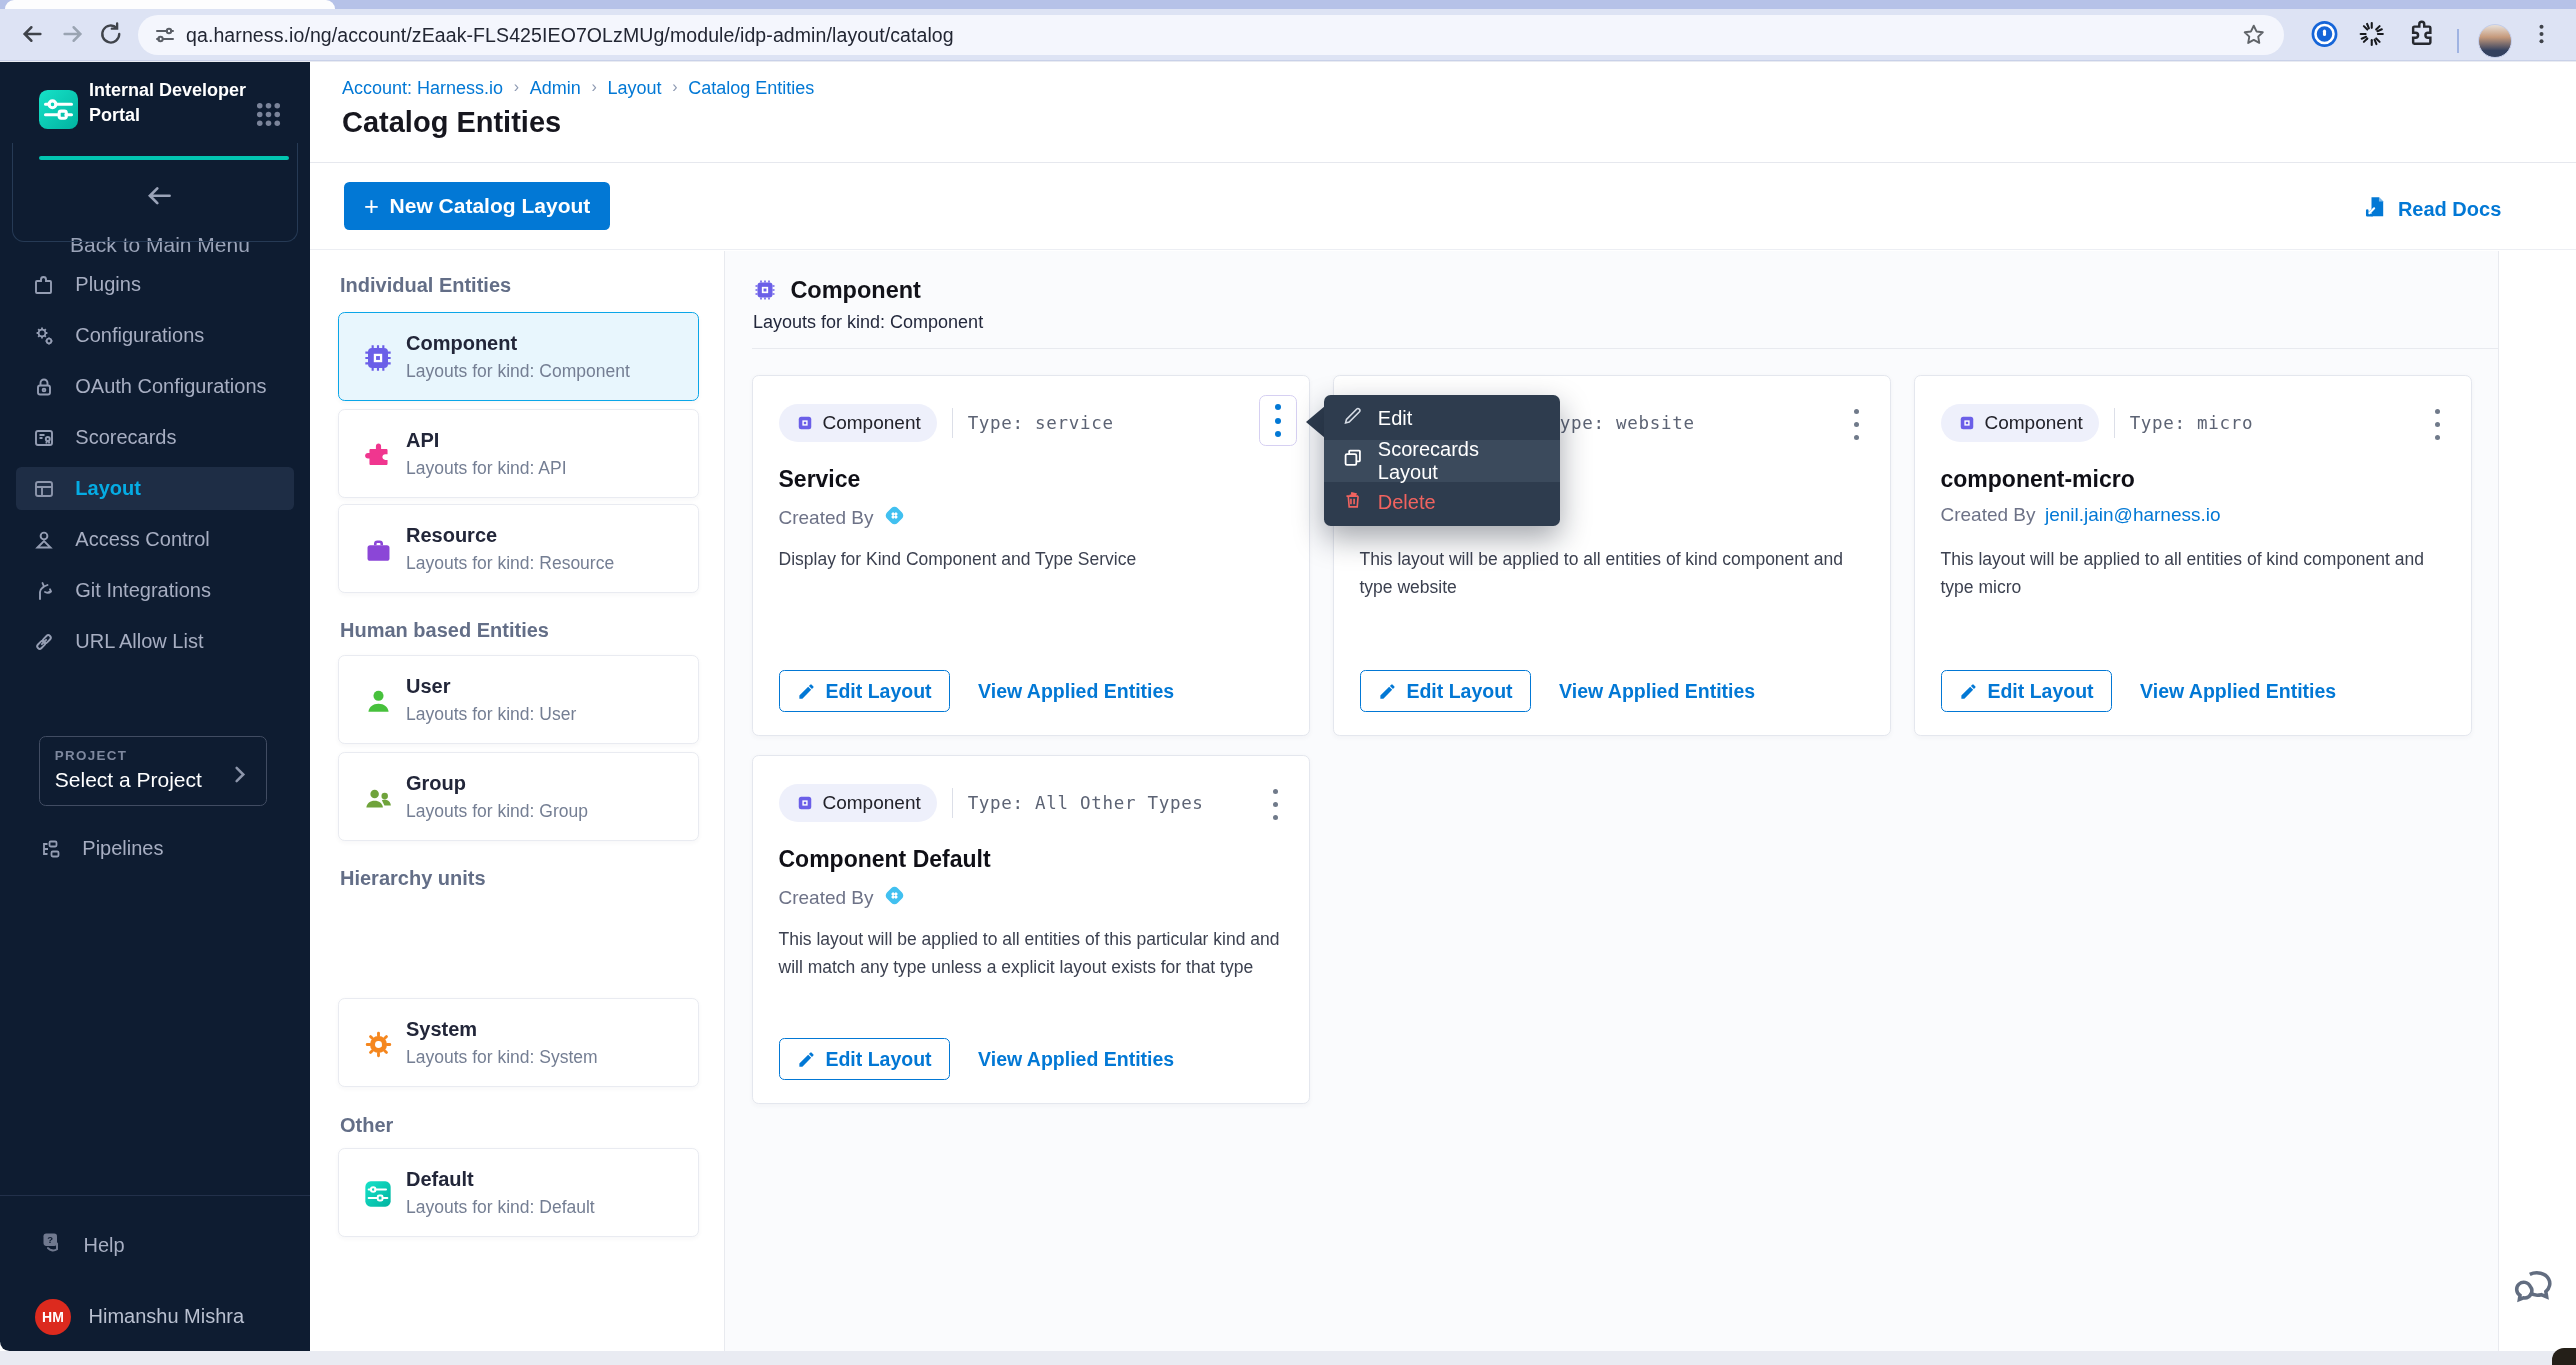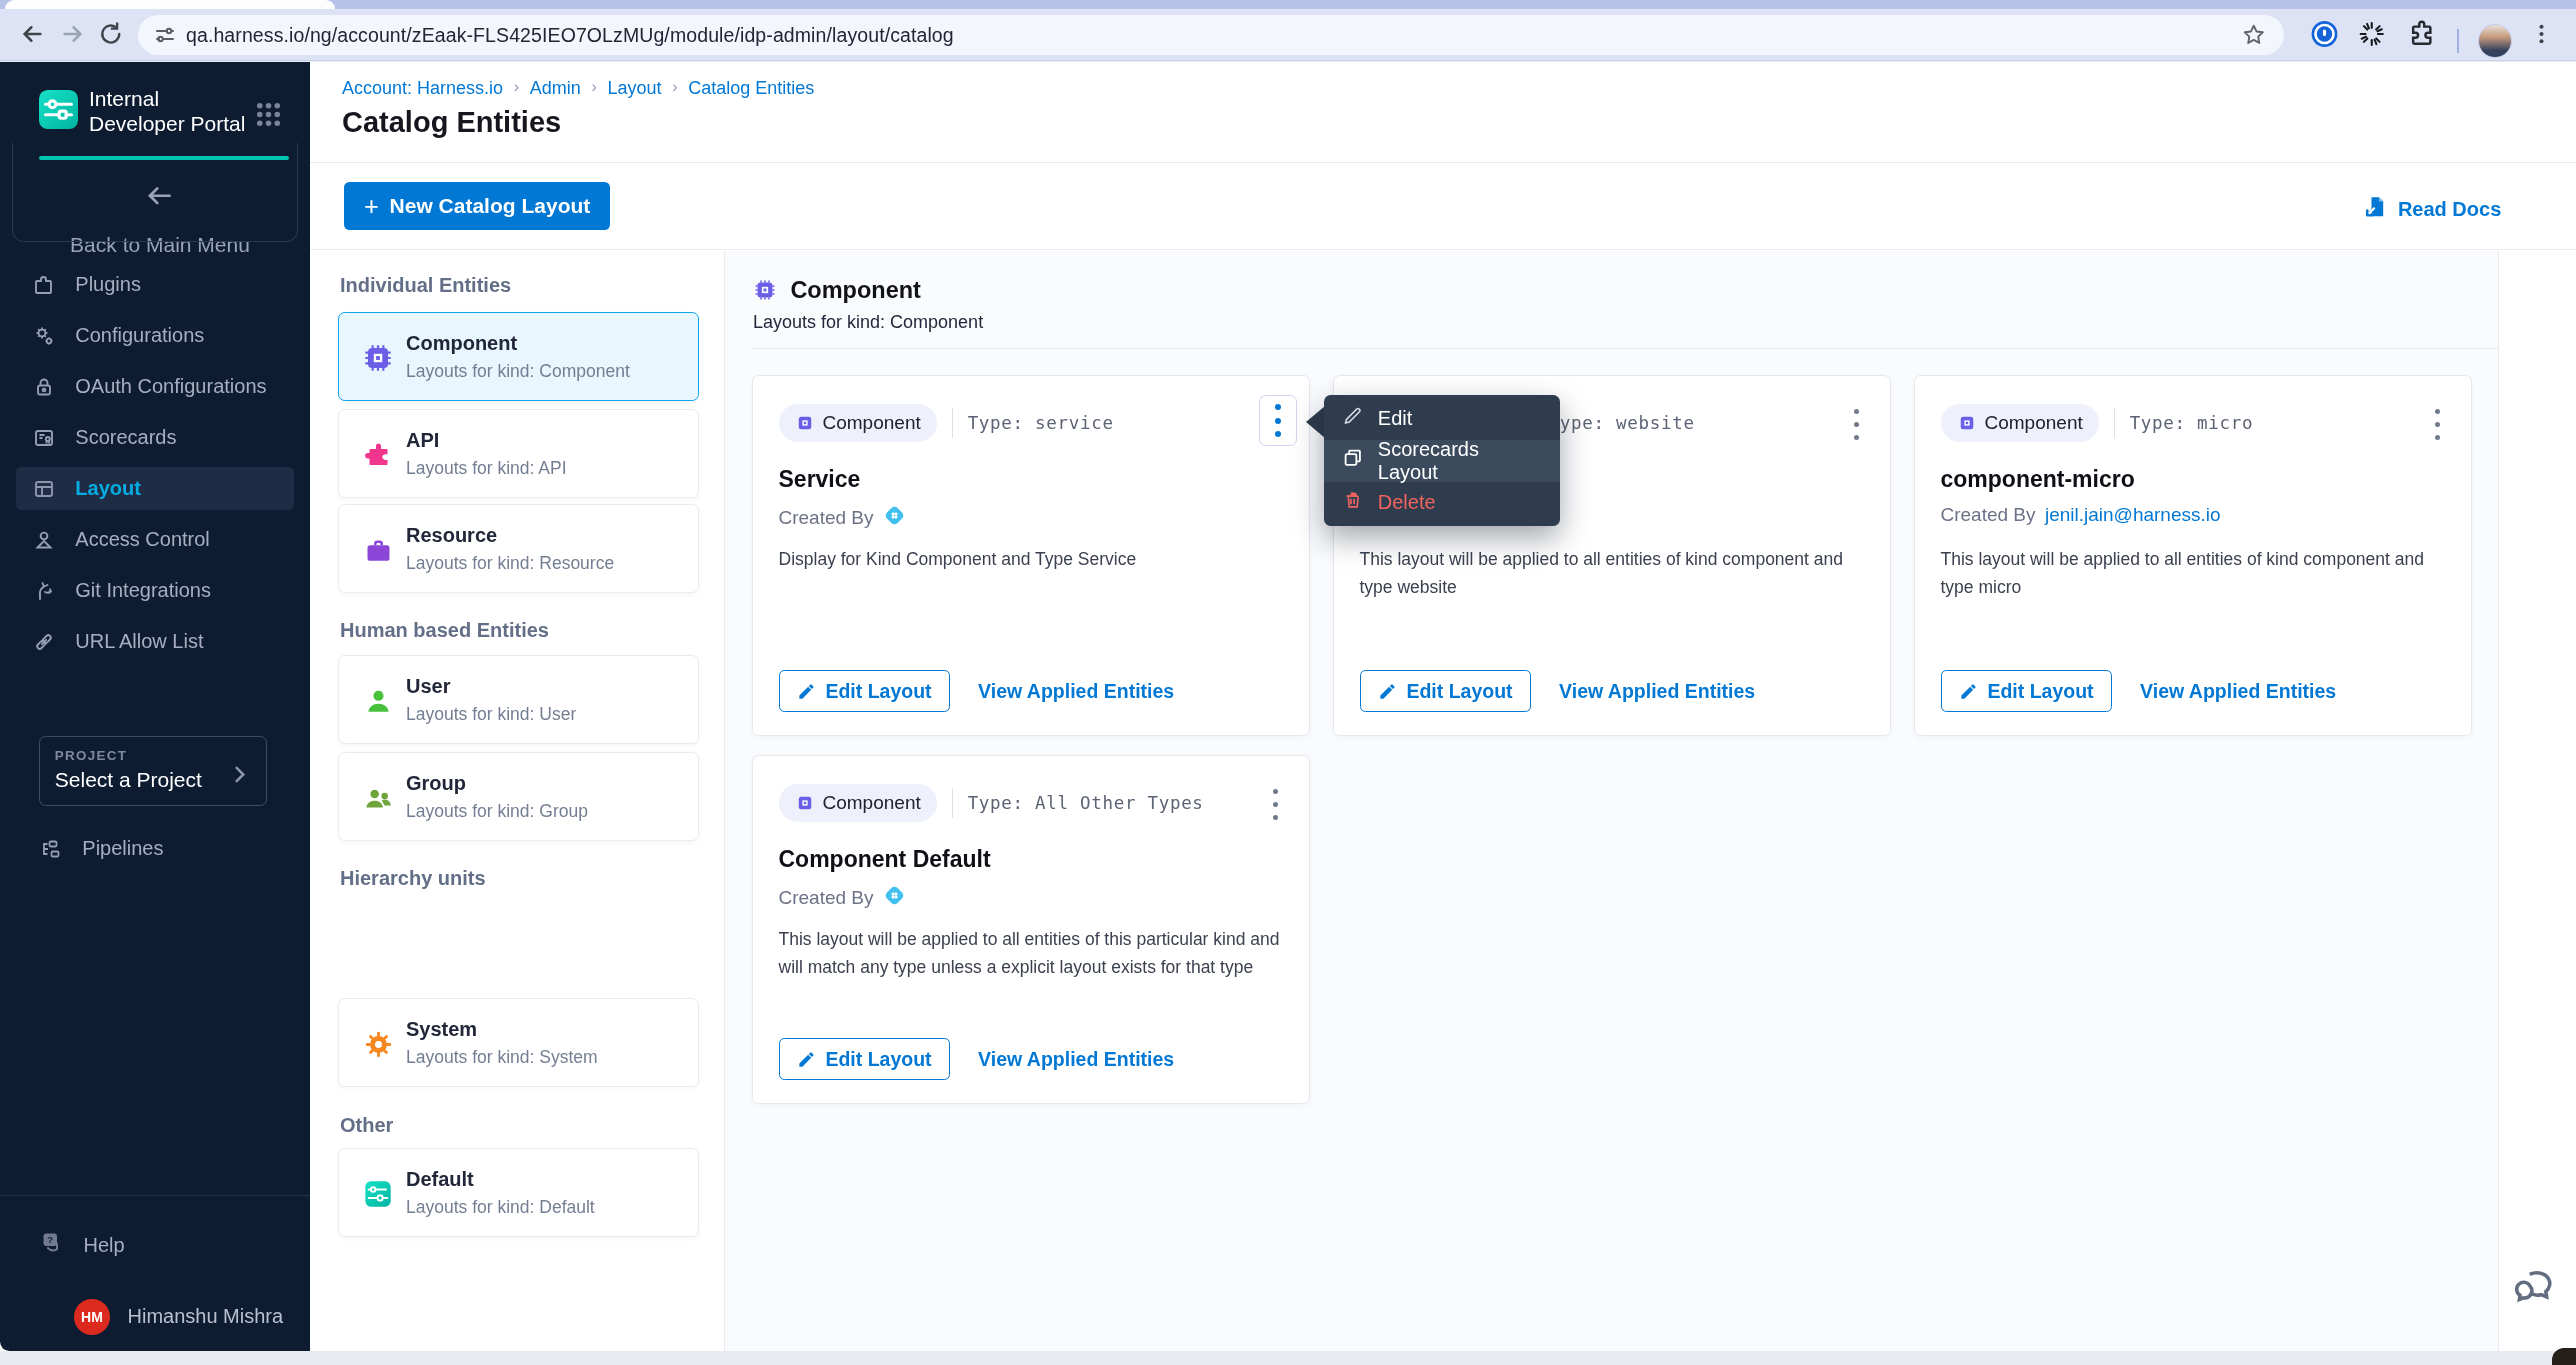--- a/index.html
+++ b/index.html
@@ -18,42 +18,42 @@
   #avatar-chrome { position:absolute; left:2478px; top:14.8px; width:34px; height:34px; border-radius:50%;
      background:linear-gradient(180deg,#e8e0d8 0%,#c5997b 38%,#33415f 80%); border:0.7px solid #c3cdea;}
 
   
   #app { left:0; top:62px; width:2576px; height:1289px; background:#ffffff; }
 
   
   #sidebar { left:0; top:0; width:310px; height:1289px; background:#0e1c31; border-radius:0 0 0 9.4px; }
   #logo-tile { left:39px; top:28px; width:39px; height:39px; border-radius:8.7px;
      background:linear-gradient(135deg,#16e2c8,#01b3a0); }
-  #app-title { left:89px; top:24px; width:168px; font-size:21px; line-height:25px; font-weight:normal; color:#fff; }
+  #app-title { left:89px; top:16px; width:168px; font-size:18px; line-height:25px; font-weight:bold; color:#fff; }
   #grid-icon { left:251px; top:35px; }
   #teal-bar { left:39px; top:94px; width:250px; height:4px; border-radius:2px; background:#02c5b1; }
   #back-row { left:39px; top:119px; width:242px; height:32px; display:flex; align-items:center; gap:17.5px;
      color:#9aa3b8; font-size:21px; cursor:pointer;flex-direction:column;}
   #nav-frame { left:12px; top:81px; width:286px; height:99px; border:0.7px solid #263a55; border-top:none;
      border-radius:0 0 12px 12px; }
   .side-item { position:absolute; left:16px; width:278px; height:43px; display:flex; align-items:center;
      gap:19px; padding-left:14.8px; color:#a7aec2; font-size:20px; border-radius:5.4px; cursor:pointer;}
   .side-item.active { background:#1e2d45; color:#05acE4; font-weight:bold; }
   .side-item .ic { width:25.5px; display:flex; justify-content:center; }
   #project-box { left:39px; top:674px; width:228px; height:70px; border:0.7px solid #41parcourir4c62; border:0.7px solid #414c62;
      border-radius:6.7px; padding:10.7px 14.8px; cursor:pointer;}
   #project-box .plabel { font-size:13.4px; letter-spacing:1.3px; font-weight:bold; color:#7e889e; }
   #project-box .pvalue { font-size:21px; color:#ffffff; margin-top:5.4px; }
   #project-chevron { position:absolute; right:14.8px; top:25.5px; }
   #side-divider { left:0; top:1133px; width:310px; height:0.7px; background:#22304a; }
   #help-row { left:39px; top:1165px; width:201px; height:36px; display:flex; align-items:center; gap:17.5px;
      color:#a7aec2; font-size:20px; cursor:pointer;}
   #user-row { left:35px; top:1235px; width:255px; height:39px; display:flex; align-items:center; gap:17.5px; cursor:pointer;}
   #user-avatar { width:36px; height:36px; border-radius:50%; background:#dc2a1e; color:#fff; font-weight:bold;
-     font-size:14px; display:flex; align-items:center; justify-content:center;margin-left:39px; }
+     font-size:14px; display:flex; align-items:center; justify-content:center; }
   #user-name { color:#b9c0d0; font-size:20px; }
 
   
   #breadcrumb { left:342px; top:16px; font-size:18px; color:#0278d5; display:flex; gap:10.7px; }
   #breadcrumb .sep { color:#8f9bb3; font-size:16px; }
   #breadcrumb span[data-name^="crumb"] { cursor:pointer; }
   #page-title { left:342px; top:44px; font-size:29px; font-weight:800; color:#16161e; }
   .hdiv1 { left:310px; top:100px; width:2266px; height:1.3px; background:#e6e8ee; }
   #new-btn { left:344px; top:120px; height:48px; padding:0 20px; background:#0278d5; border-radius:5.4px;
      color:#fff; font-size:21px; font-weight:bold; display:flex; align-items:center; gap:10.7px; cursor:pointer; border:none;}

